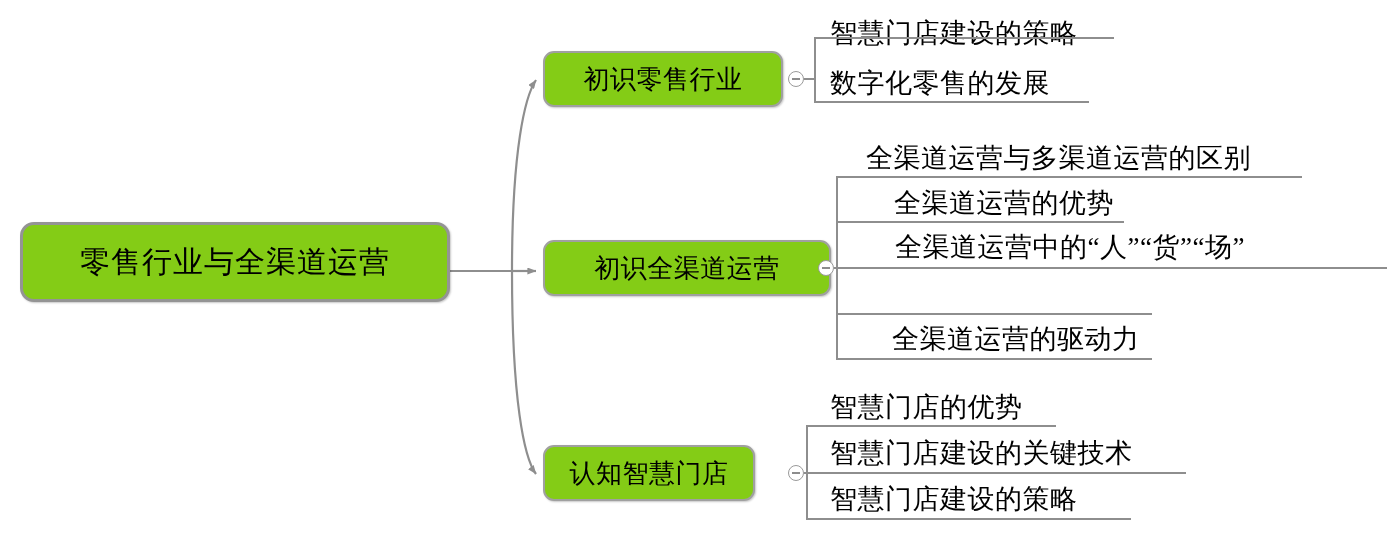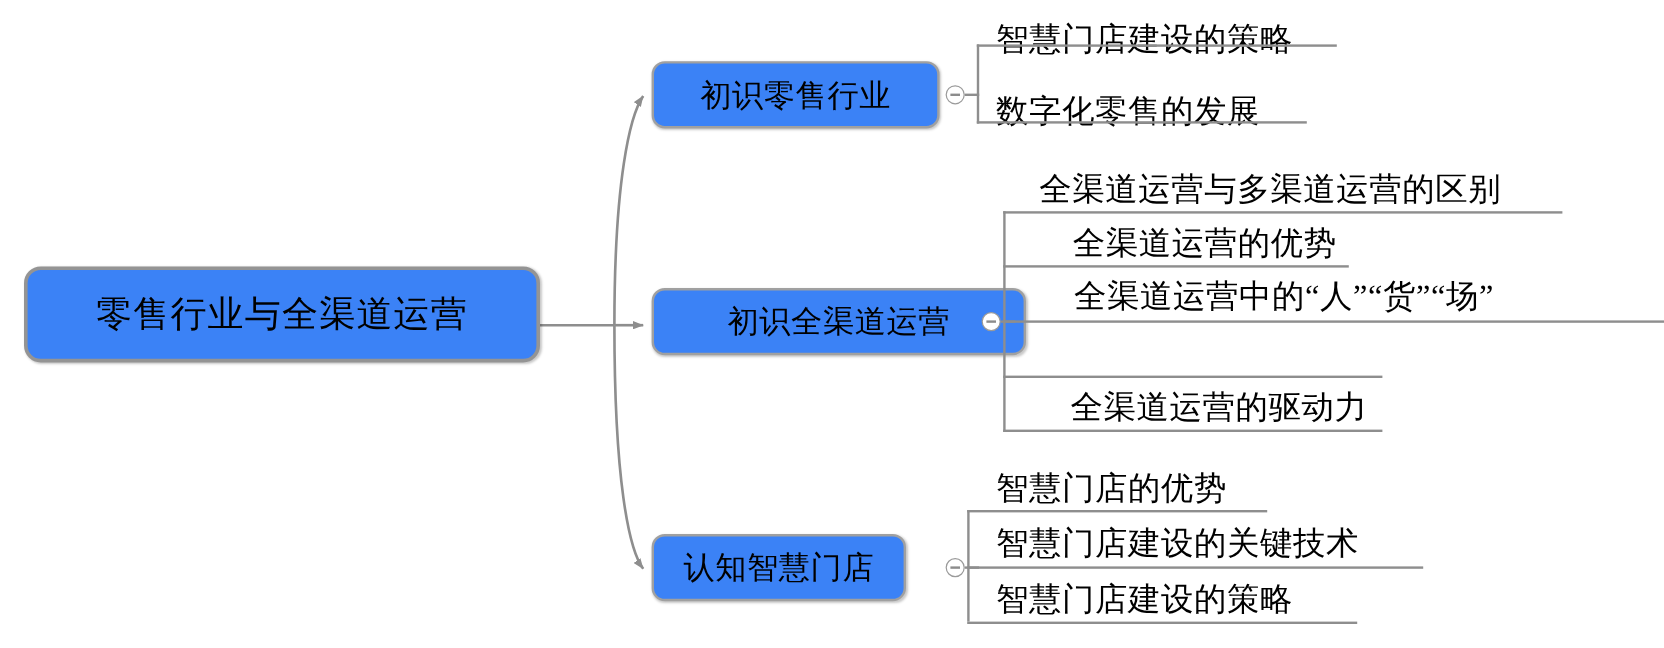--- a/index.html
+++ b/index.html
@@ -21,21 +21,21 @@
     width: 1387px;
     height: 540px;
     pointer-events: none;
   }
   .node-box {
     position: absolute;
     box-sizing: border-box;
     display: flex;
     align-items: center;
     justify-content: center;
-    background: #3b82f6;
+    background: #84cc16;
     border: 2px solid #a0a0a0;
     border-radius: 12px;
     color: #000000;
     white-space: nowrap;
     box-shadow: 1px 1px 2px rgba(0,0,0,0.22);
   }
   .node-root {
     left: 20px;
     top: 222px;
     width: 430px;
@@ -46,21 +46,21 @@
     font-size: 30px;
     letter-spacing: 1px;
   }
   .node-branch {
     height: 56px;
     font-size: 26px;
     border-radius: 11px;
     letter-spacing: 0.5px;
   }
   .node-b0 { left: 543px; top: 51px;  width: 240px; }
-  .node-b1 { left: 543px; top: 240px; width: 312px; }
+  .node-b1 { left: 543px; top: 240px; width: 288px; }
   .node-b2 { left: 543px; top: 445px; width: 212px; }
 
   .toggle-icon {
     position: absolute;
     width: 16px;
     height: 16px;
     border: 1.5px solid #9a9a9a;
     border-radius: 50%;
     background: #ffffff;
     box-sizing: border-box;
@@ -127,21 +127,21 @@
 
   <div class="node-box node-branch node-b0">初识零售行业</div>
   <div class="toggle-icon tog-0"></div>
 
   <div class="stem" style="left:804px; top:78px; width:12px;"></div>
   <div class="spine" style="left:814px; top:37px; height:66px;"></div>
 
   <div class="leaf-label" style="left:830px; top:20px;">智慧门店建设的策略</div>
   <div class="leaf-rule" style="left:814px; top:37px; width:300px;"></div>
 
-  <div class="leaf-label" style="left:830px; top:70px;margin-top:10px;">数字化零售的发展</div>
+  <div class="leaf-label" style="left:830px; top:70px;">数字化零售的发展</div>
   <div class="leaf-rule" style="left:814px; top:101px; width:275px;"></div>
 
   <div class="node-box node-branch node-b1">初识全渠道运营</div>
   <div class="toggle-icon tog-1"></div>
 
   <div class="stem" style="left:834px; top:267px; width:12px;"></div>
   <div class="spine" style="left:836px; top:176px; height:184px;"></div>
 
   <div class="leaf-label" style="left:866px; top:145px;">全渠道运营与多渠道运营的区别</div>
   <div class="leaf-rule" style="left:836px; top:176px; width:466px;"></div>

